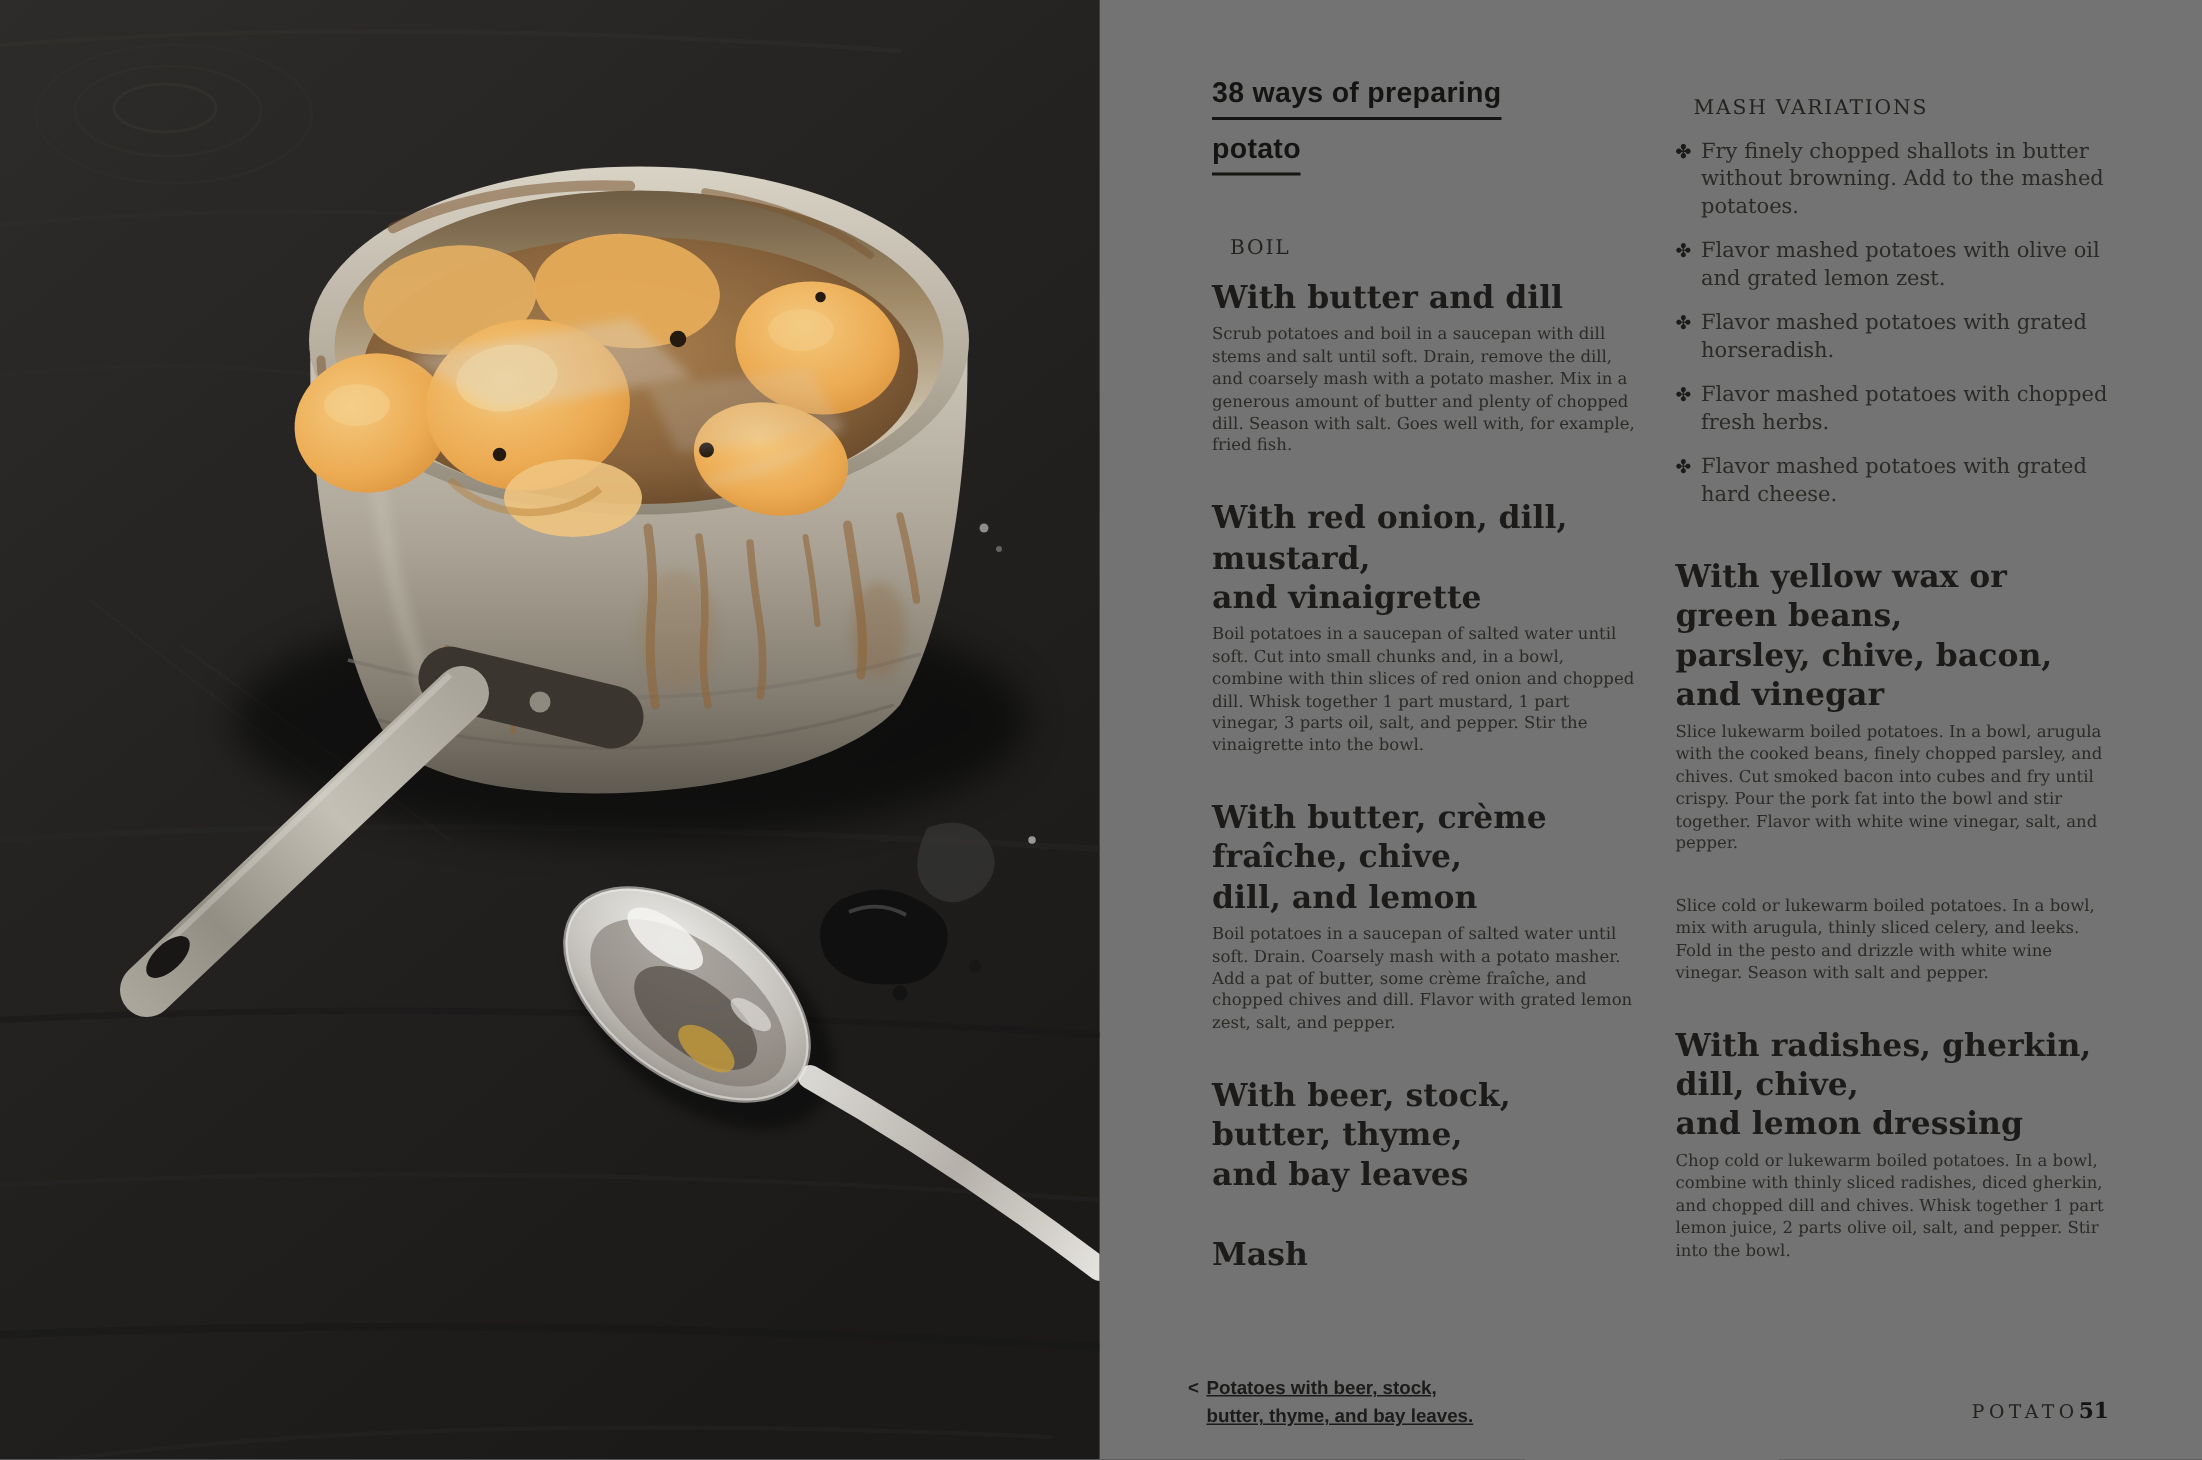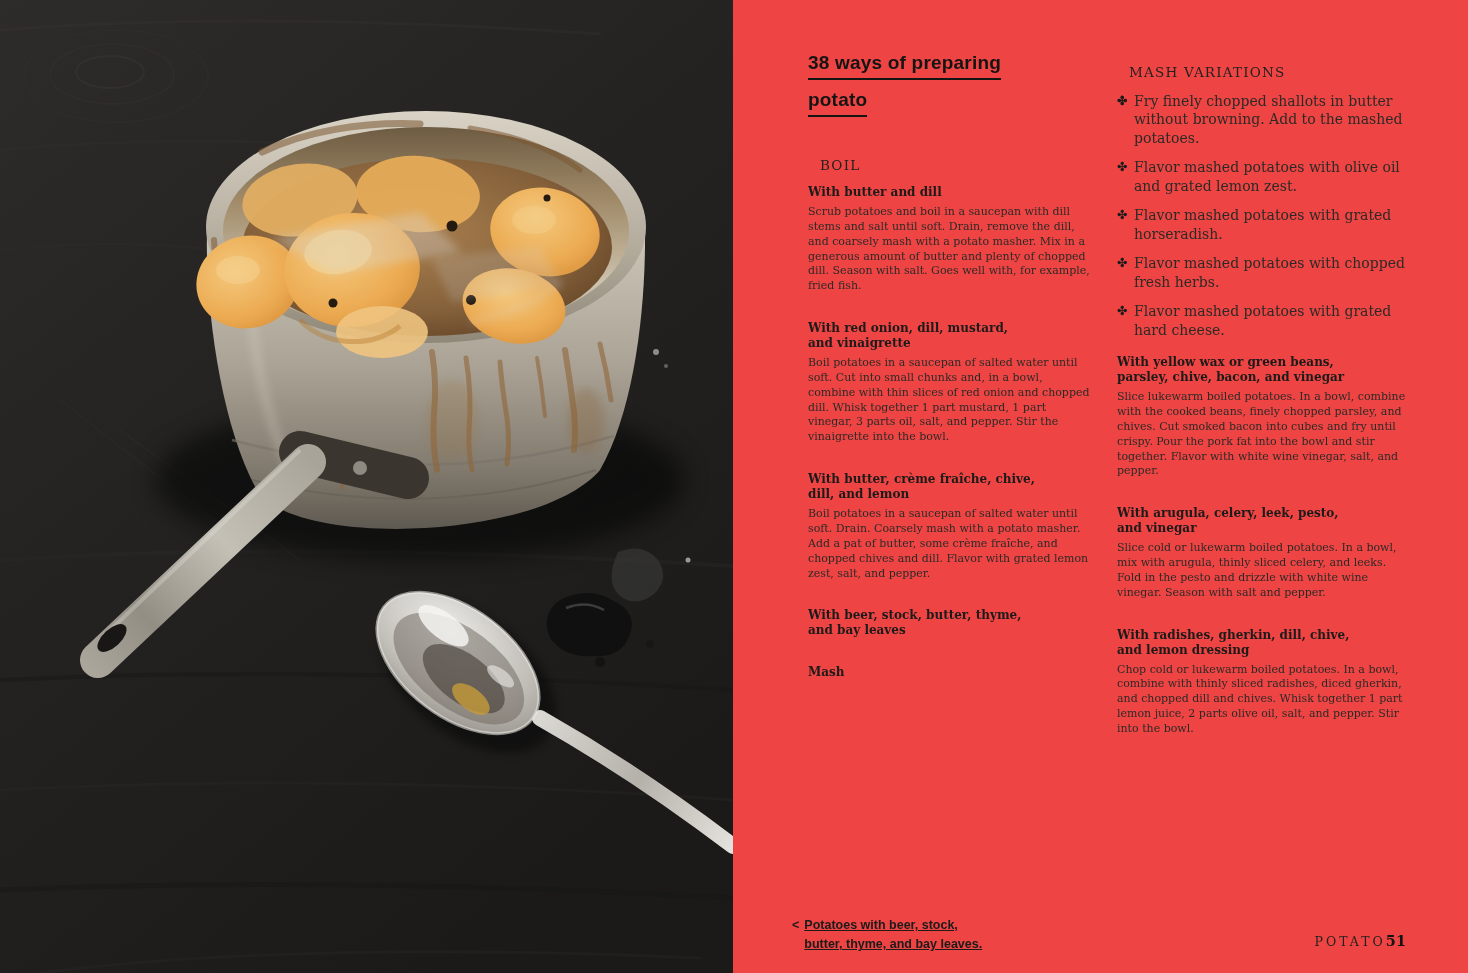--- a/index.html
+++ b/index.html
@@ -1,18 +1,18 @@
 <!DOCTYPE html>
 <html><head>
 <meta charset="utf-8">
 <style>
   html,body{margin:0;padding:0;background:#555;}
   #stage{
     position:relative;width:1468px;height:973px;overflow:hidden;
-    background:#ef4444;
+    background:#737373;
     font-family:"DejaVu Serif","Liberation Serif",serif;
     color:#2b2a26;
   }
   
   #photo{position:absolute;left:0;top:0;width:733px;height:973px;background:#232221;}
   #photo svg{display:block;}
   
   .col{position:absolute;top:52px;}
   #col1{left:808px;width:284px;}
   #col2{left:1117px;width:292px;}
@@ -23,35 +23,35 @@
     border-bottom:2.5px solid #141413;padding-bottom:4px;
   }
   #title-line2{margin-top:9px;}
   .kicker{
     font-size:13.5px;letter-spacing:1.2px;color:#23221f;margin:12px;
   }
   #col1 .kicker{margin-top:40px;}
   .section{margin-top:27px;}
   .section.first{margin-top:3px;}
   .section h3{
-    margin:0 0 5px 0;font-size:12px;line-height:1.25;color:#1c1b19;
+    margin:0 0 5px 0;font-size:21px;line-height:1.25;color:#1c1b19;
     white-space:pre-line;font-weight:bold;
   }
   .section p{margin:0;font-size:11px;line-height:1.35;}
   
   ul.variations{list-style:none;margin:9px 0 0 0;padding:0;}
   ul.variations li{
     position:relative;padding-left:17px;margin-bottom:11px;
     font-size:14px;line-height:1.32;
   }
   ul.variations li .glyph{
     position:absolute;left:0;top:1px;font-family:"DejaVu Sans",sans-serif;
     font-size:12.5px;color:#1c1b19;
   }
-  #col2 .section:nth-of-type(1){margin-top:16px;}
+  #col2 .section:nth-of-type(1){margin-top:32px;}
   
   #caption{
     position:absolute;left:792px;top:916px;width:250px;
     font-family:"Liberation Sans","DejaVu Sans",sans-serif;
     font-weight:bold;font-size:12.5px;line-height:1.55;color:#1b1b1a;
     display:flex;
   }
   #caption .marker{margin-right:5px;}
   #caption .cap-text{white-space:pre-line;text-decoration:underline;}
   
@@ -281,25 +281,23 @@
       <li><span class="glyph">✤</span><span>Fry finely chopped shallots in butter without browning. Add to the mashed potatoes.</span></li>
       <li><span class="glyph">✤</span><span>Flavor mashed potatoes with olive oil and grated lemon zest.</span></li>
       <li><span class="glyph">✤</span><span>Flavor mashed potatoes with grated horseradish.</span></li>
       <li><span class="glyph">✤</span><span>Flavor mashed potatoes with chopped fresh herbs.</span></li>
       <li><span class="glyph">✤</span><span>Flavor mashed potatoes with grated hard cheese.</span></li>
     </ul>
 
     <div class="section">
       <h3>With yellow wax or green beans,
 parsley, chive, bacon, and vinegar</h3>
-      <p>Slice lukewarm boiled potatoes. In a bowl, combine with the cooked beans, finely chopped parsley, and chives. Cut smoked bacon into cubes and fry until crispy. Pour the pork fat into the bowl and stir together. Flavor with white wine vinegar, salt, and pepper.</p>
-    </div>
-    <div class="section">
-      <h3>With arugula, celery, leek, pesto,
-and vinegar</h3>
+      <p>Slice lukewarm boiled potatoes. In a bowl, arugula with the cooked beans, finely chopped parsley, and chives. Cut smoked bacon into cubes and fry until crispy. Pour the pork fat into the bowl and stir together. Flavor with white wine vinegar, salt, and pepper.</p>
+    </div>
+    <div class="section">
       <p>Slice cold or lukewarm boiled potatoes. In a bowl, mix with arugula, thinly sliced celery, and leeks. Fold in the pesto and drizzle with white wine vinegar. Season with salt and pepper.</p>
     </div>
     <div class="section">
       <h3>With radishes, gherkin, dill, chive,
 and lemon dressing</h3>
       <p>Chop cold or lukewarm boiled potatoes. In a bowl, combine with thinly sliced radishes, diced gherkin, and chopped dill and chives. Whisk together 1 part lemon juice, 2 parts olive oil, salt, and pepper. Stir into the bowl.</p>
     </div>
 
   </div>
 

